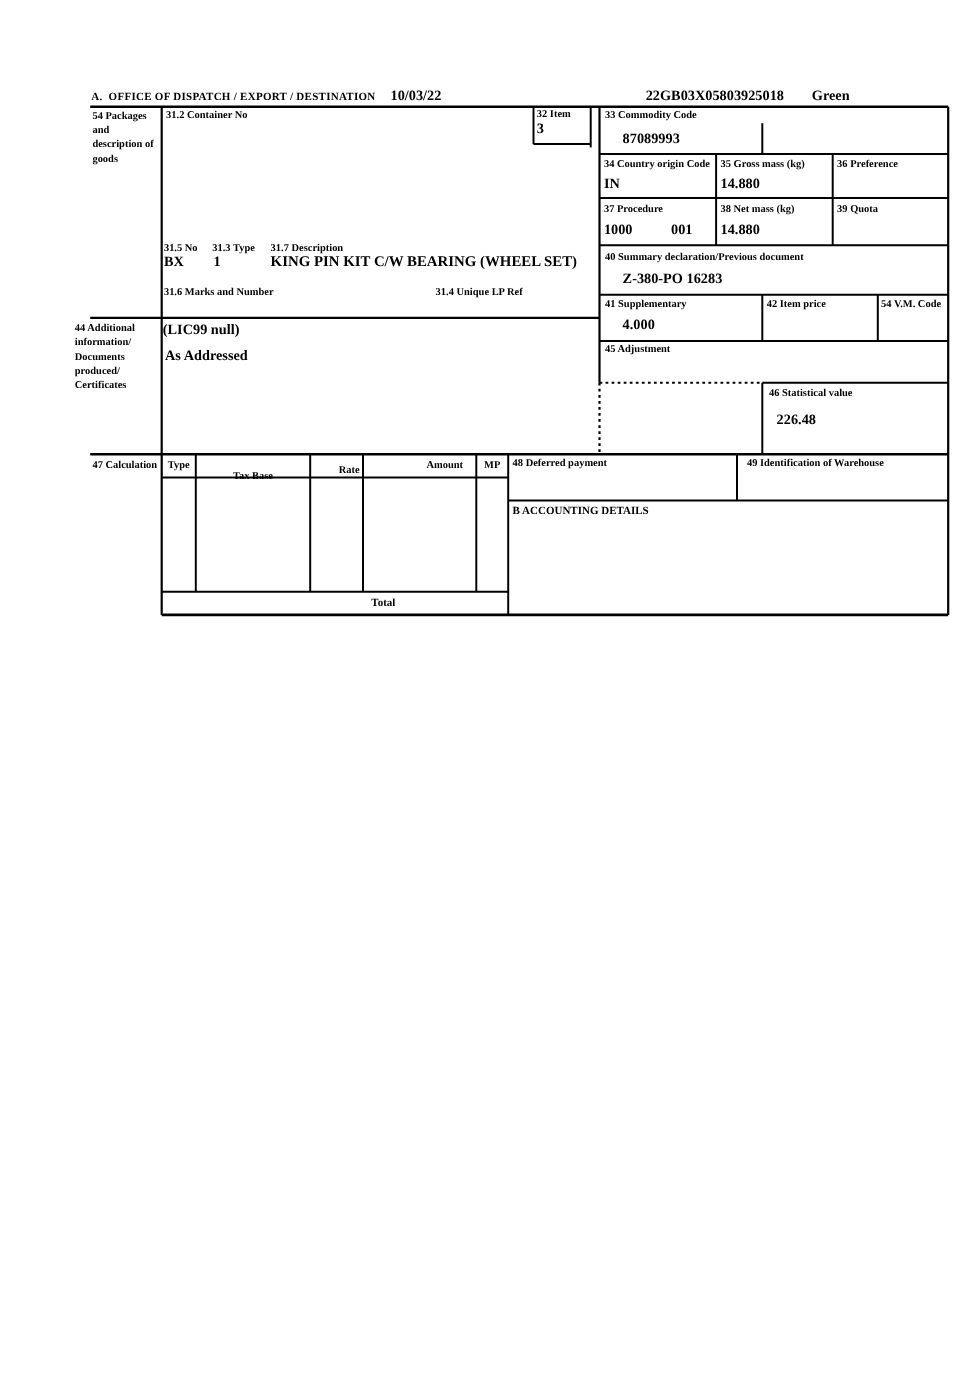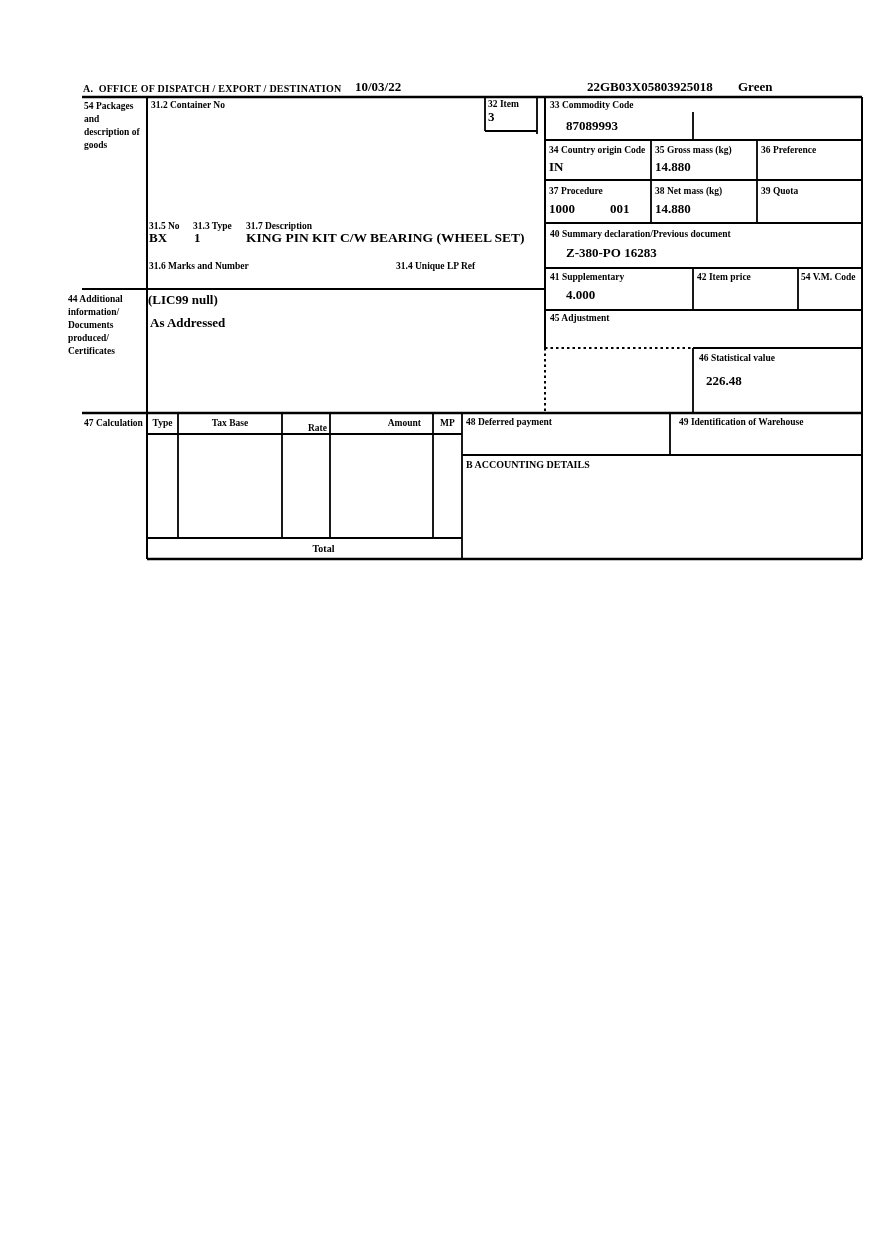--- a/index.html
+++ b/index.html
@@ -5,21 +5,21 @@
   html,body{margin:0;padding:0;background:#fff;}
   .page{position:relative;width:882px;height:1250px;background:#ffffff;overflow:hidden;
         font-family:"Liberation Serif","DejaVu Serif",serif;color:#000;}
   .grid{position:absolute;left:0;top:0;}
   .t{position:absolute;white-space:pre;color:#000;}
   .lbl{font-size:9.5px;font-weight:bold;line-height:11px;}
   .lblwrap{font-size:9.5px;font-weight:bold;white-space:normal;line-height:13px;}
   .val{font-size:13px;font-weight:bold;line-height:14px;}
   .val-desc{font-size:13.5px;font-weight:bold;line-height:14px;}
   .hdr{font-size:10px;font-weight:bold;letter-spacing:.25px;}
-  .tot{font-size:10px;font-weight:bold;}
+  .tot{font-size:10px;font-weight:bold;padding-left:25px;}
   .bhead{font-size:10px;font-weight:bold;text-align:right;}
   .center{text-align:center;}
   .right{text-align:right;}
 </style>
 </head>
 <body>
 
 <div class="page">
 
   <svg class="grid" width="882" height="1250" viewBox="0 0 882 1250">
@@ -118,21 +118,21 @@
   <div class="t val" style="left:148px;top:293px;">(LIC99 null)</div>
 
   <div class="t lbl" style="left:550px;top:313px;">45 Adjustment</div>
   <div class="t val" style="left:550px;top:328px;"></div>
 
   <div class="t lbl" style="left:699px;top:353px;">46 Statistical value</div>
   <div class="t val" style="left:706px;top:374px;">226.48</div>
 
   <div class="t lblwrap" style="left:84px;top:417px;width:60px;">47 Calculation</div>
   <div class="t lbl center" style="left:147px;top:418px;width:31px;">Type</div>
-  <div class="t lbl center" style="left:178px;top:418px;width:104px;">Tax Base</div>
+  <div class="t lbl center" style="left:178px;top:428px;width:104px;">Tax Base</div>
   <div class="t lbl right" style="left:282px;top:423px;width:45px;">Rate</div>
   <div class="t lbl right" style="left:330px;top:418px;width:91px;">Amount</div>
   <div class="t lbl center" style="left:433px;top:418px;width:29px;">MP</div>
   <div class="t tot center" style="left:147px;top:543px;width:353px;">Total</div>
   <div class="t val" style="left:520px;top:543px;"></div>
 
   <div class="t lbl" style="left:466px;top:417px;">48 Deferred payment</div>
   <div class="t val" style="left:466px;top:432px;"></div>
   <div class="t lbl" style="left:679px;top:417px;">49 Identification of Warehouse</div>
   <div class="t val" style="left:679px;top:432px;"></div>

